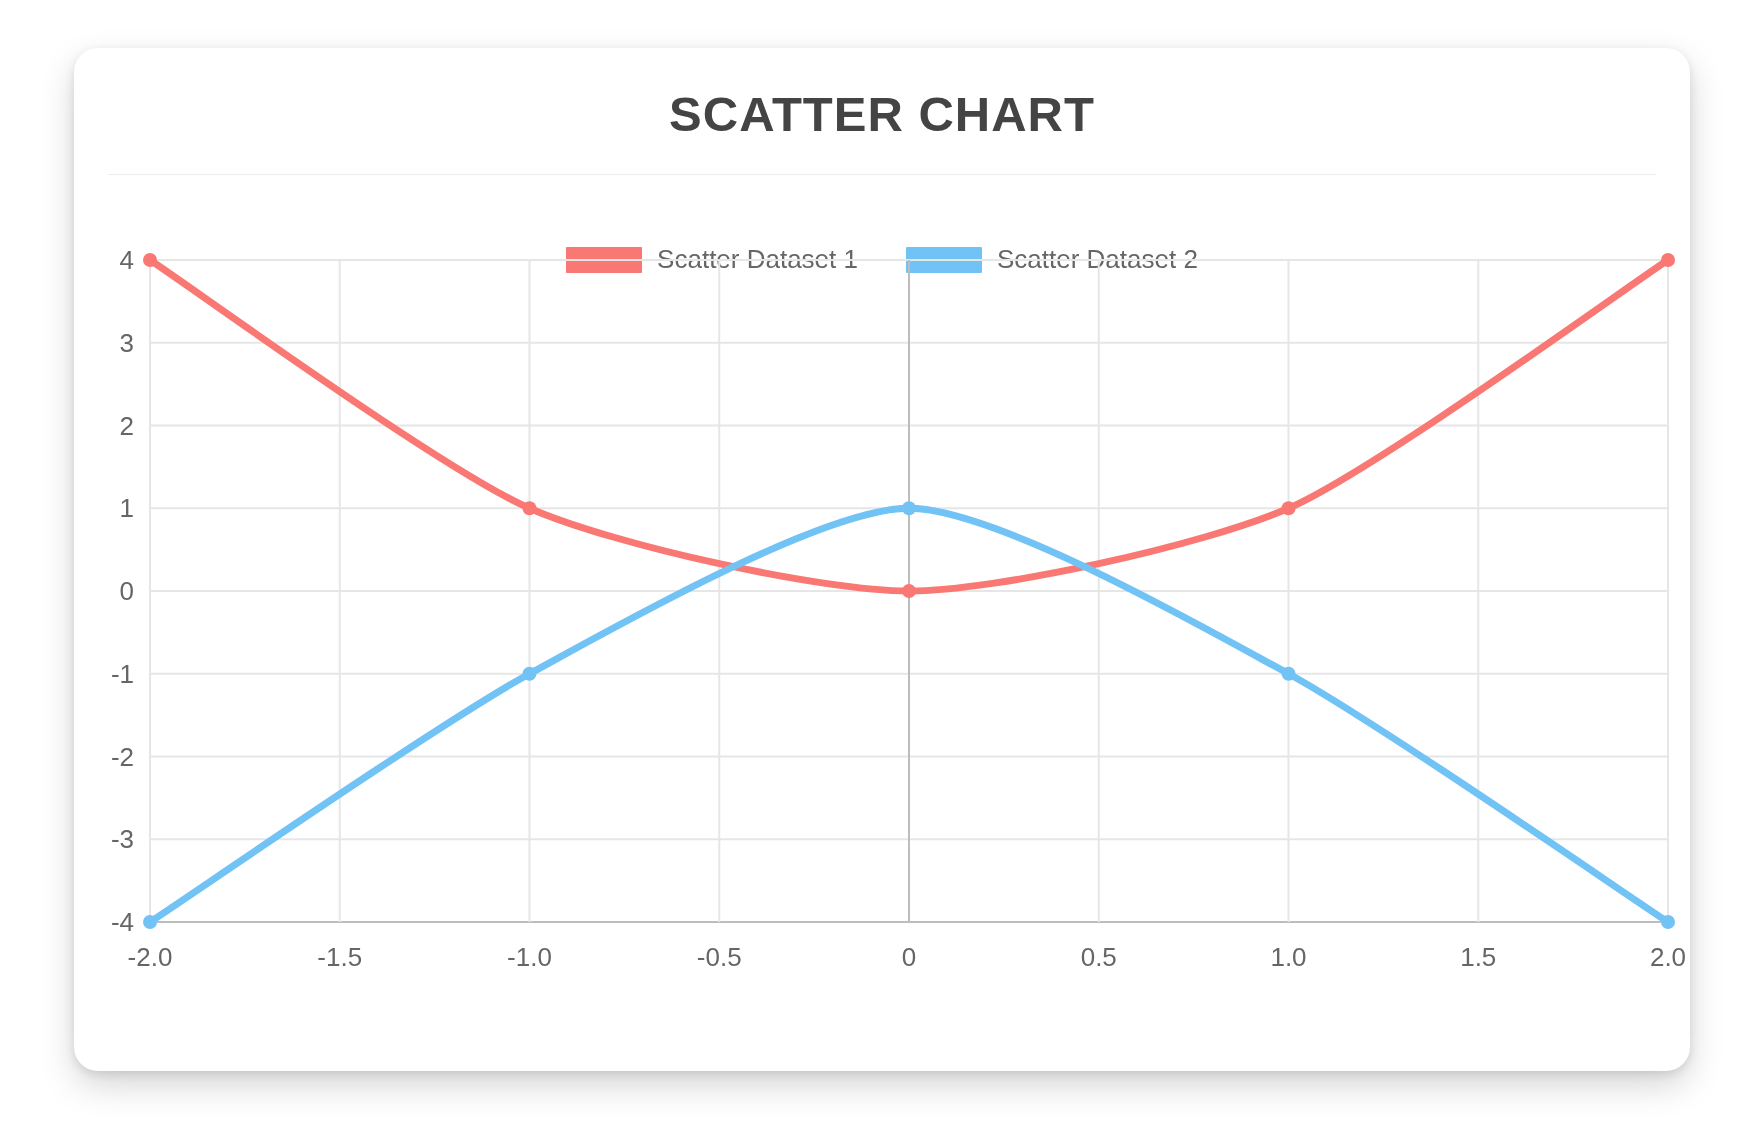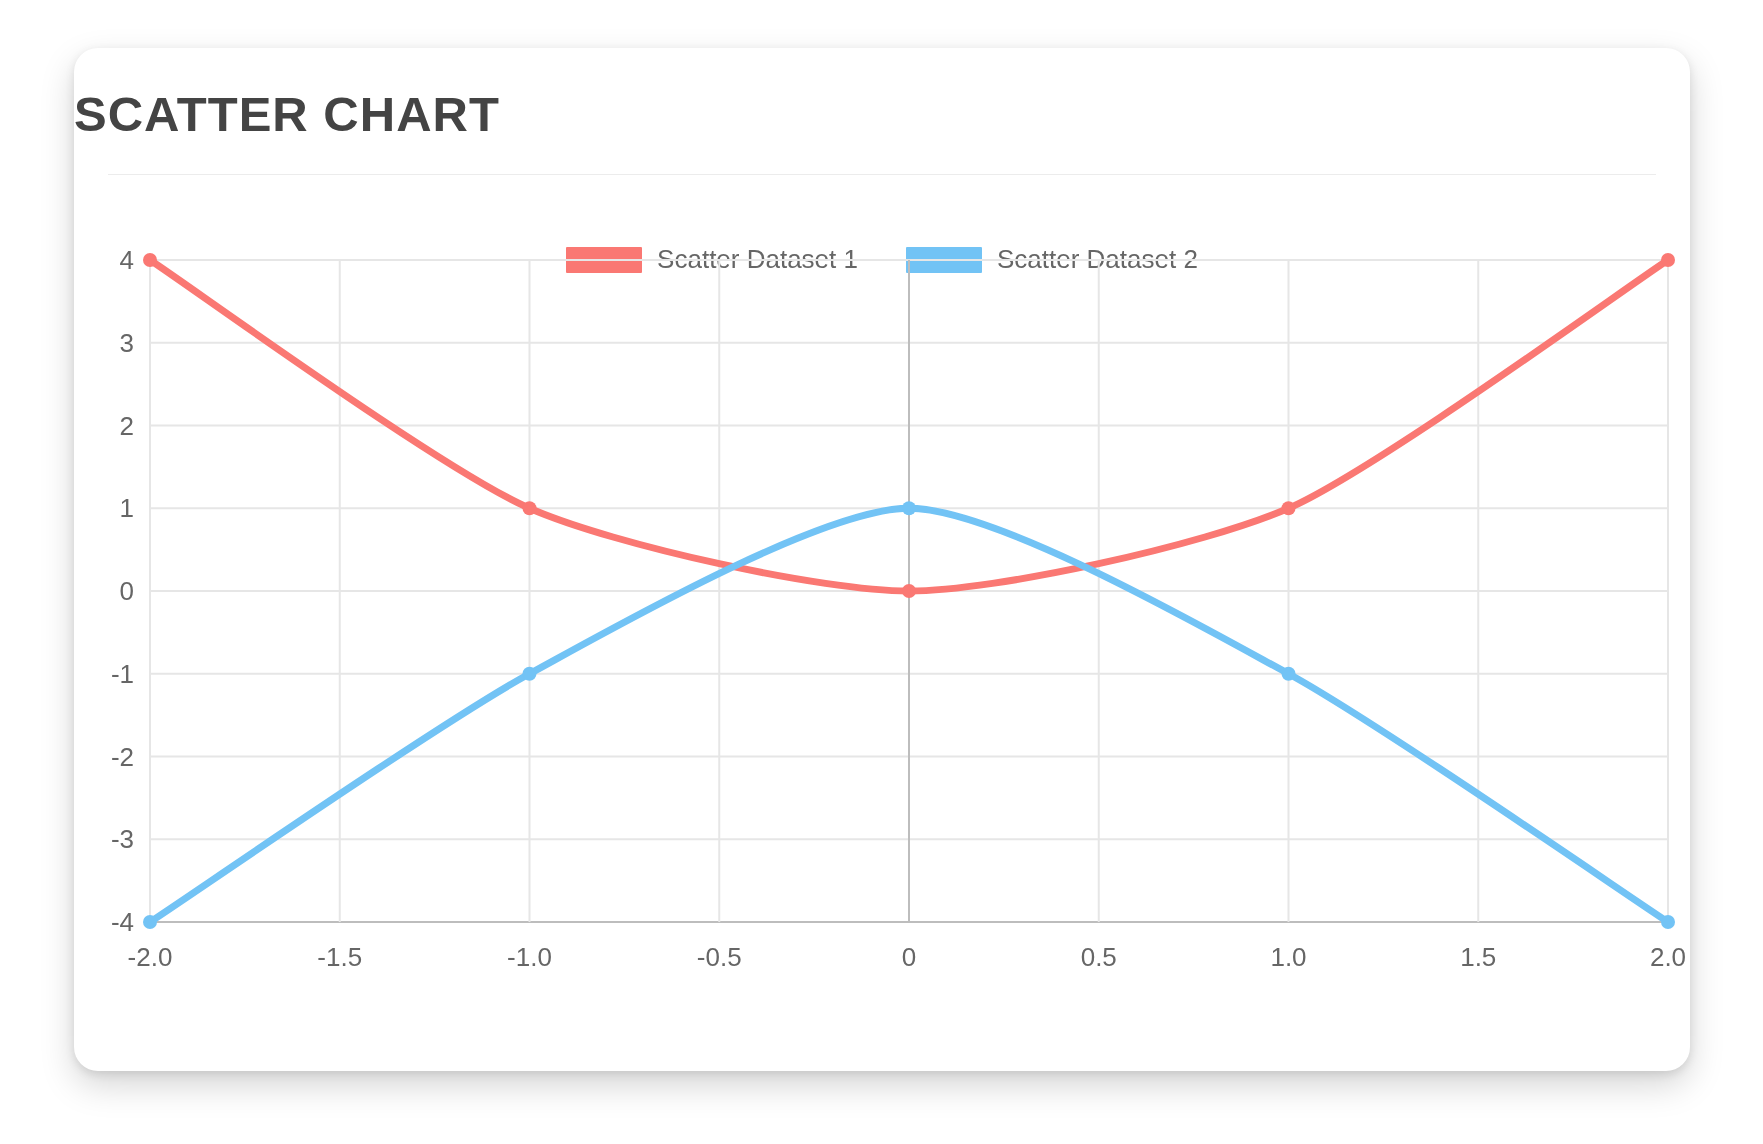--- a/index.html
+++ b/index.html
@@ -26,20 +26,21 @@
     background: #ffffff;
     border-radius: 24px;
     box-shadow: 0 14px 34px rgba(0,0,0,0.17), 0 3px 10px rgba(0,0,0,0.10);
     box-sizing: border-box;
   }
   .chart-title {
     position: absolute;
     left: 0;
     top: 38px;
     width: 100%;
+    text-align: center;
     font-size: 49px;
     font-weight: bold;
     letter-spacing: 1px;
     color: #444444;
     font-family: "Liberation Sans", sans-serif;
   }
   .title-divider {
     position: absolute;
     left: 34px;
     top: 126px;

